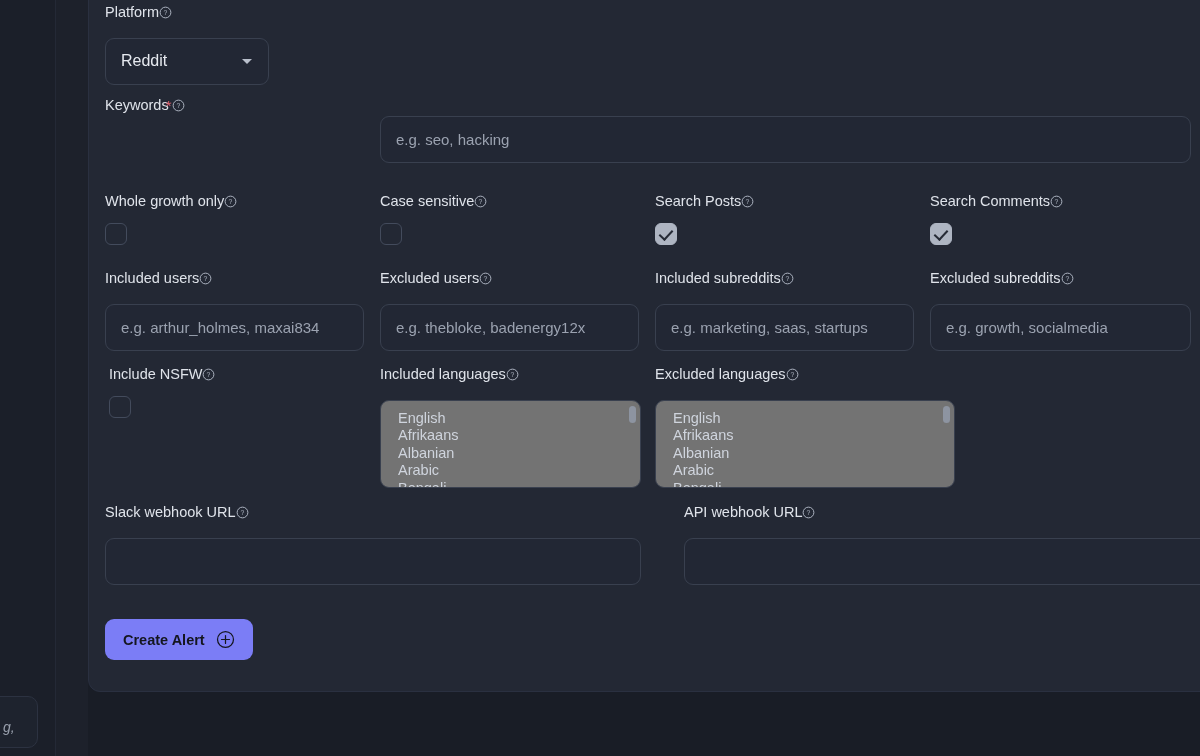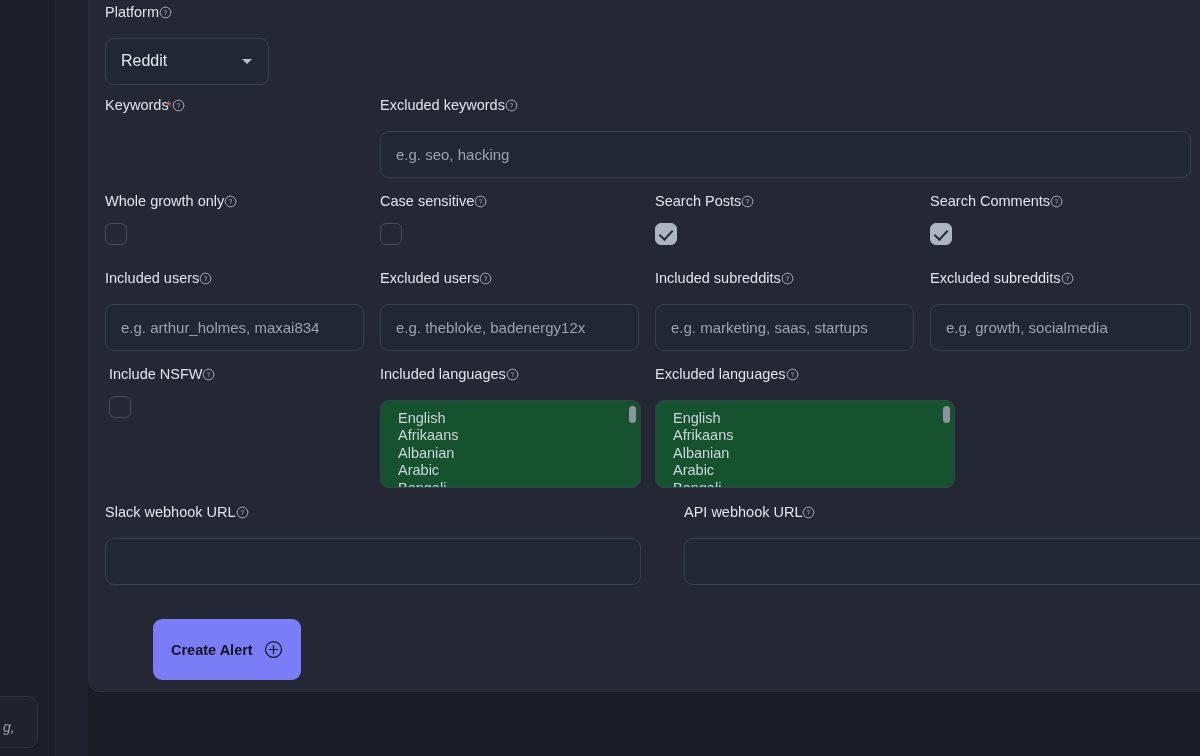--- a/index.html
+++ b/index.html
@@ -147,21 +147,21 @@
     border: solid #262b36;
     border-width: 0 2.6px 2.6px 0;
     transform: rotate(43deg);
   }
 
   
   .langbox {
     position: relative;
     width: 100%;
     height: 88px;
-    background: #14532d;
+    background: #737373;
     border: 1px solid #39404f;
     border-radius: 9px;
     overflow: hidden;
     padding: 9px 0 0 0;
   }
   .langbox .opt {
     font-size: 14.5px;
     color: #cfd4dd;
     padding: 0 0 0 17px;
     line-height: 17.5px;
@@ -174,31 +174,30 @@
     width: 7px; height: 17px;
     background: #8d94a1;
     border-radius: 4px;
   }
 
   
   .btn-create {
     display: inline-flex;
     align-items: center;
     gap: 11px;
-    height: 61px;
+    height: 41px;
     padding: 0 18px;
     background: #7b7df6;
     border: none;
     border-radius: 9px;
     color: #14161f;
     font-family: "Liberation Sans", sans-serif;
     font-size: 14.5px;
     font-weight: bold;
     cursor: pointer;
-    margin-left: 48px;
   }
   .btn-create .plus {
     width: 19px; height: 19px;
     display: inline-flex;
   }
   .btn-create .plus svg { width: 19px; height: 19px; display: block; }
 </style>
 </head>
 <body>
 
@@ -238,29 +237,20 @@
         <span class="help">
             <svg viewBox="0 0 16 16">
               <circle cx="8" cy="8" r="6.6" fill="none" stroke="#aeb5c2" stroke-width="1.2"></circle>
               <text x="8" y="11.2" font-size="8.4" fill="#aeb5c2" text-anchor="middle" font-family="Liberation Sans, sans-serif">?</text>
             </svg>
           </span>
       </div>
     </div>
 
     <div class="row" style="left:291px; top:111px; width:811px;">
-      <div class="field-label">
-        <span>Excluded keywords</span>
-        <span class="help">
-            <svg viewBox="0 0 16 16">
-              <circle cx="8" cy="8" r="6.6" fill="none" stroke="#aeb5c2" stroke-width="1.2"></circle>
-              <text x="8" y="11.2" font-size="8.4" fill="#aeb5c2" text-anchor="middle" font-family="Liberation Sans, sans-serif">?</text>
-            </svg>
-          </span>
-      </div>
       <input class="tbox" style="margin-top: 18px;" placeholder="e.g. seo, hacking">
     </div>
 
     <div class="row" style="left:16px; top:207px;">
       <div class="field-label">
         <span>Whole growth only</span>
         <span class="help">
             <svg viewBox="0 0 16 16">
               <circle cx="8" cy="8" r="6.6" fill="none" stroke="#aeb5c2" stroke-width="1.2"></circle>
               <text x="8" y="11.2" font-size="8.4" fill="#aeb5c2" text-anchor="middle" font-family="Liberation Sans, sans-serif">?</text>

